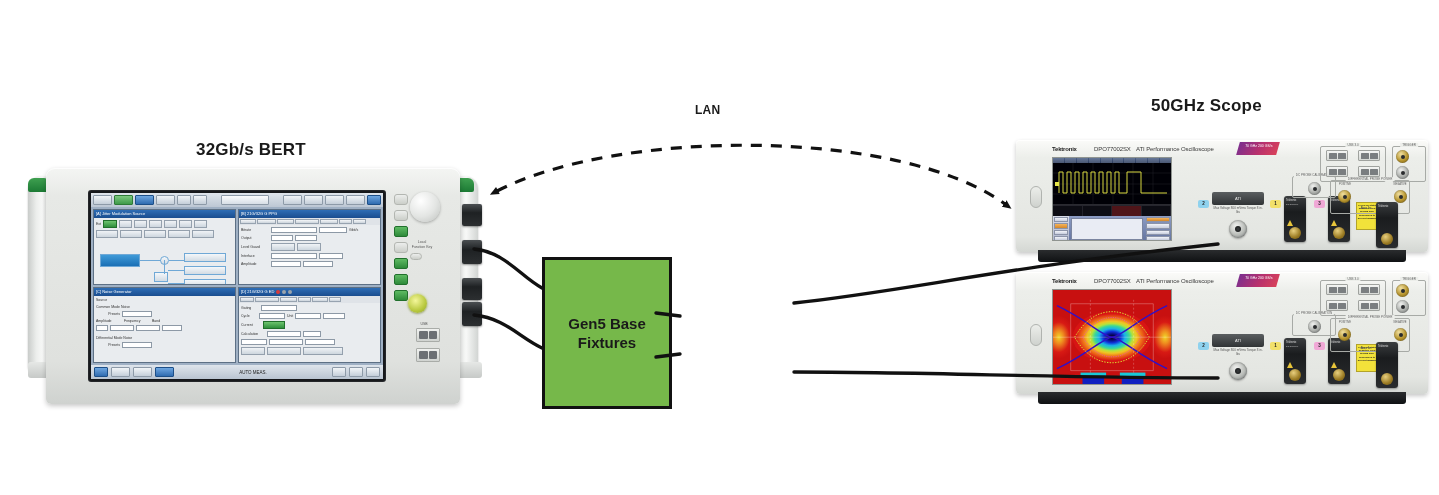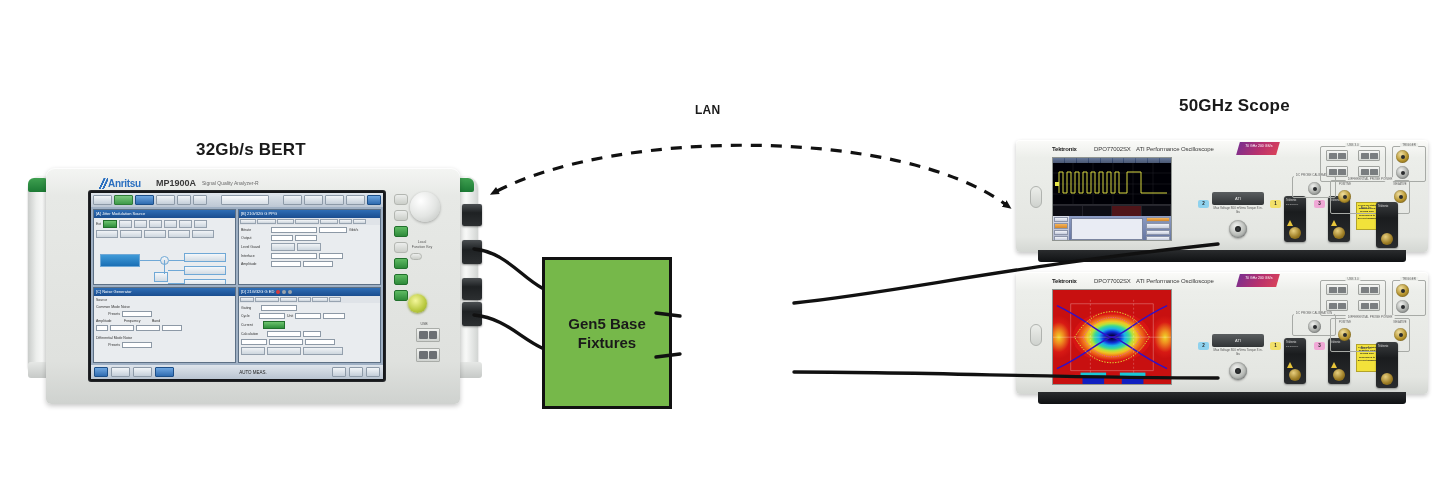--- a/index.html
+++ b/index.html
@@ -20,21 +20,21 @@
   .lbl {
     position: absolute;
     font-family: "Liberation Sans", sans-serif;
     font-weight: bold;
     color: #1a1a1a;
     white-space: nowrap;
     letter-spacing: 0.2px;
   }
   #label-bert  { left: 196px; top: 140px; font-size: 17px; }
   #label-lan   { left: 695px; top: 84px;  font-size: 12px; margin-top: 19px; }
-  #label-scope { left: 1151px; top: 96px; font-size: 17px; margin-left: 28px; }
+  #label-scope { left: 1151px; top: 96px; font-size: 17px; }
 
   
   #wires { position: absolute; inset: 0; width: 1439px; height: 495px; }
 
   
   #bert { position: absolute; left: 24px; top: 168px; width: 458px; height: 268px; }
 
   .bert-handle {
     position: absolute; top: 8px; width: 26px; height: 196px;
     background: linear-gradient(90deg,#c9ccca 0%,#eceeec 32%,#f7f8f7 55%,#d2d5d3 100%);
@@ -378,26 +378,20 @@
       <div class="handle-green"></div>
       <div class="handle-foot"></div>
     </div>
     <div class="bert-handle" id="bert-handle-right">
       <div class="handle-green"></div>
       <div class="handle-foot"></div>
     </div>
 
     <div id="bert-body">
 
-      <div id="bert-brandbar">
-        <div id="bert-brand-slash"></div>
-        <div id="bert-brand">Anritsu</div>
-        <div id="bert-model">MP1900A</div>
-        <div id="bert-subtitle">Signal Quality Analyzer-R</div>
-      </div>
 
       <div id="bert-bezel">
         <div id="bert-screen">
 
           <div id="bert-toolbar">
             <div class="tb-btn md"></div>
             <div class="tb-btn md grn"></div>
             <div class="tb-btn md blu"></div>
             <div class="tb-btn md"></div>
             <div class="tb-btn sm"></div>

